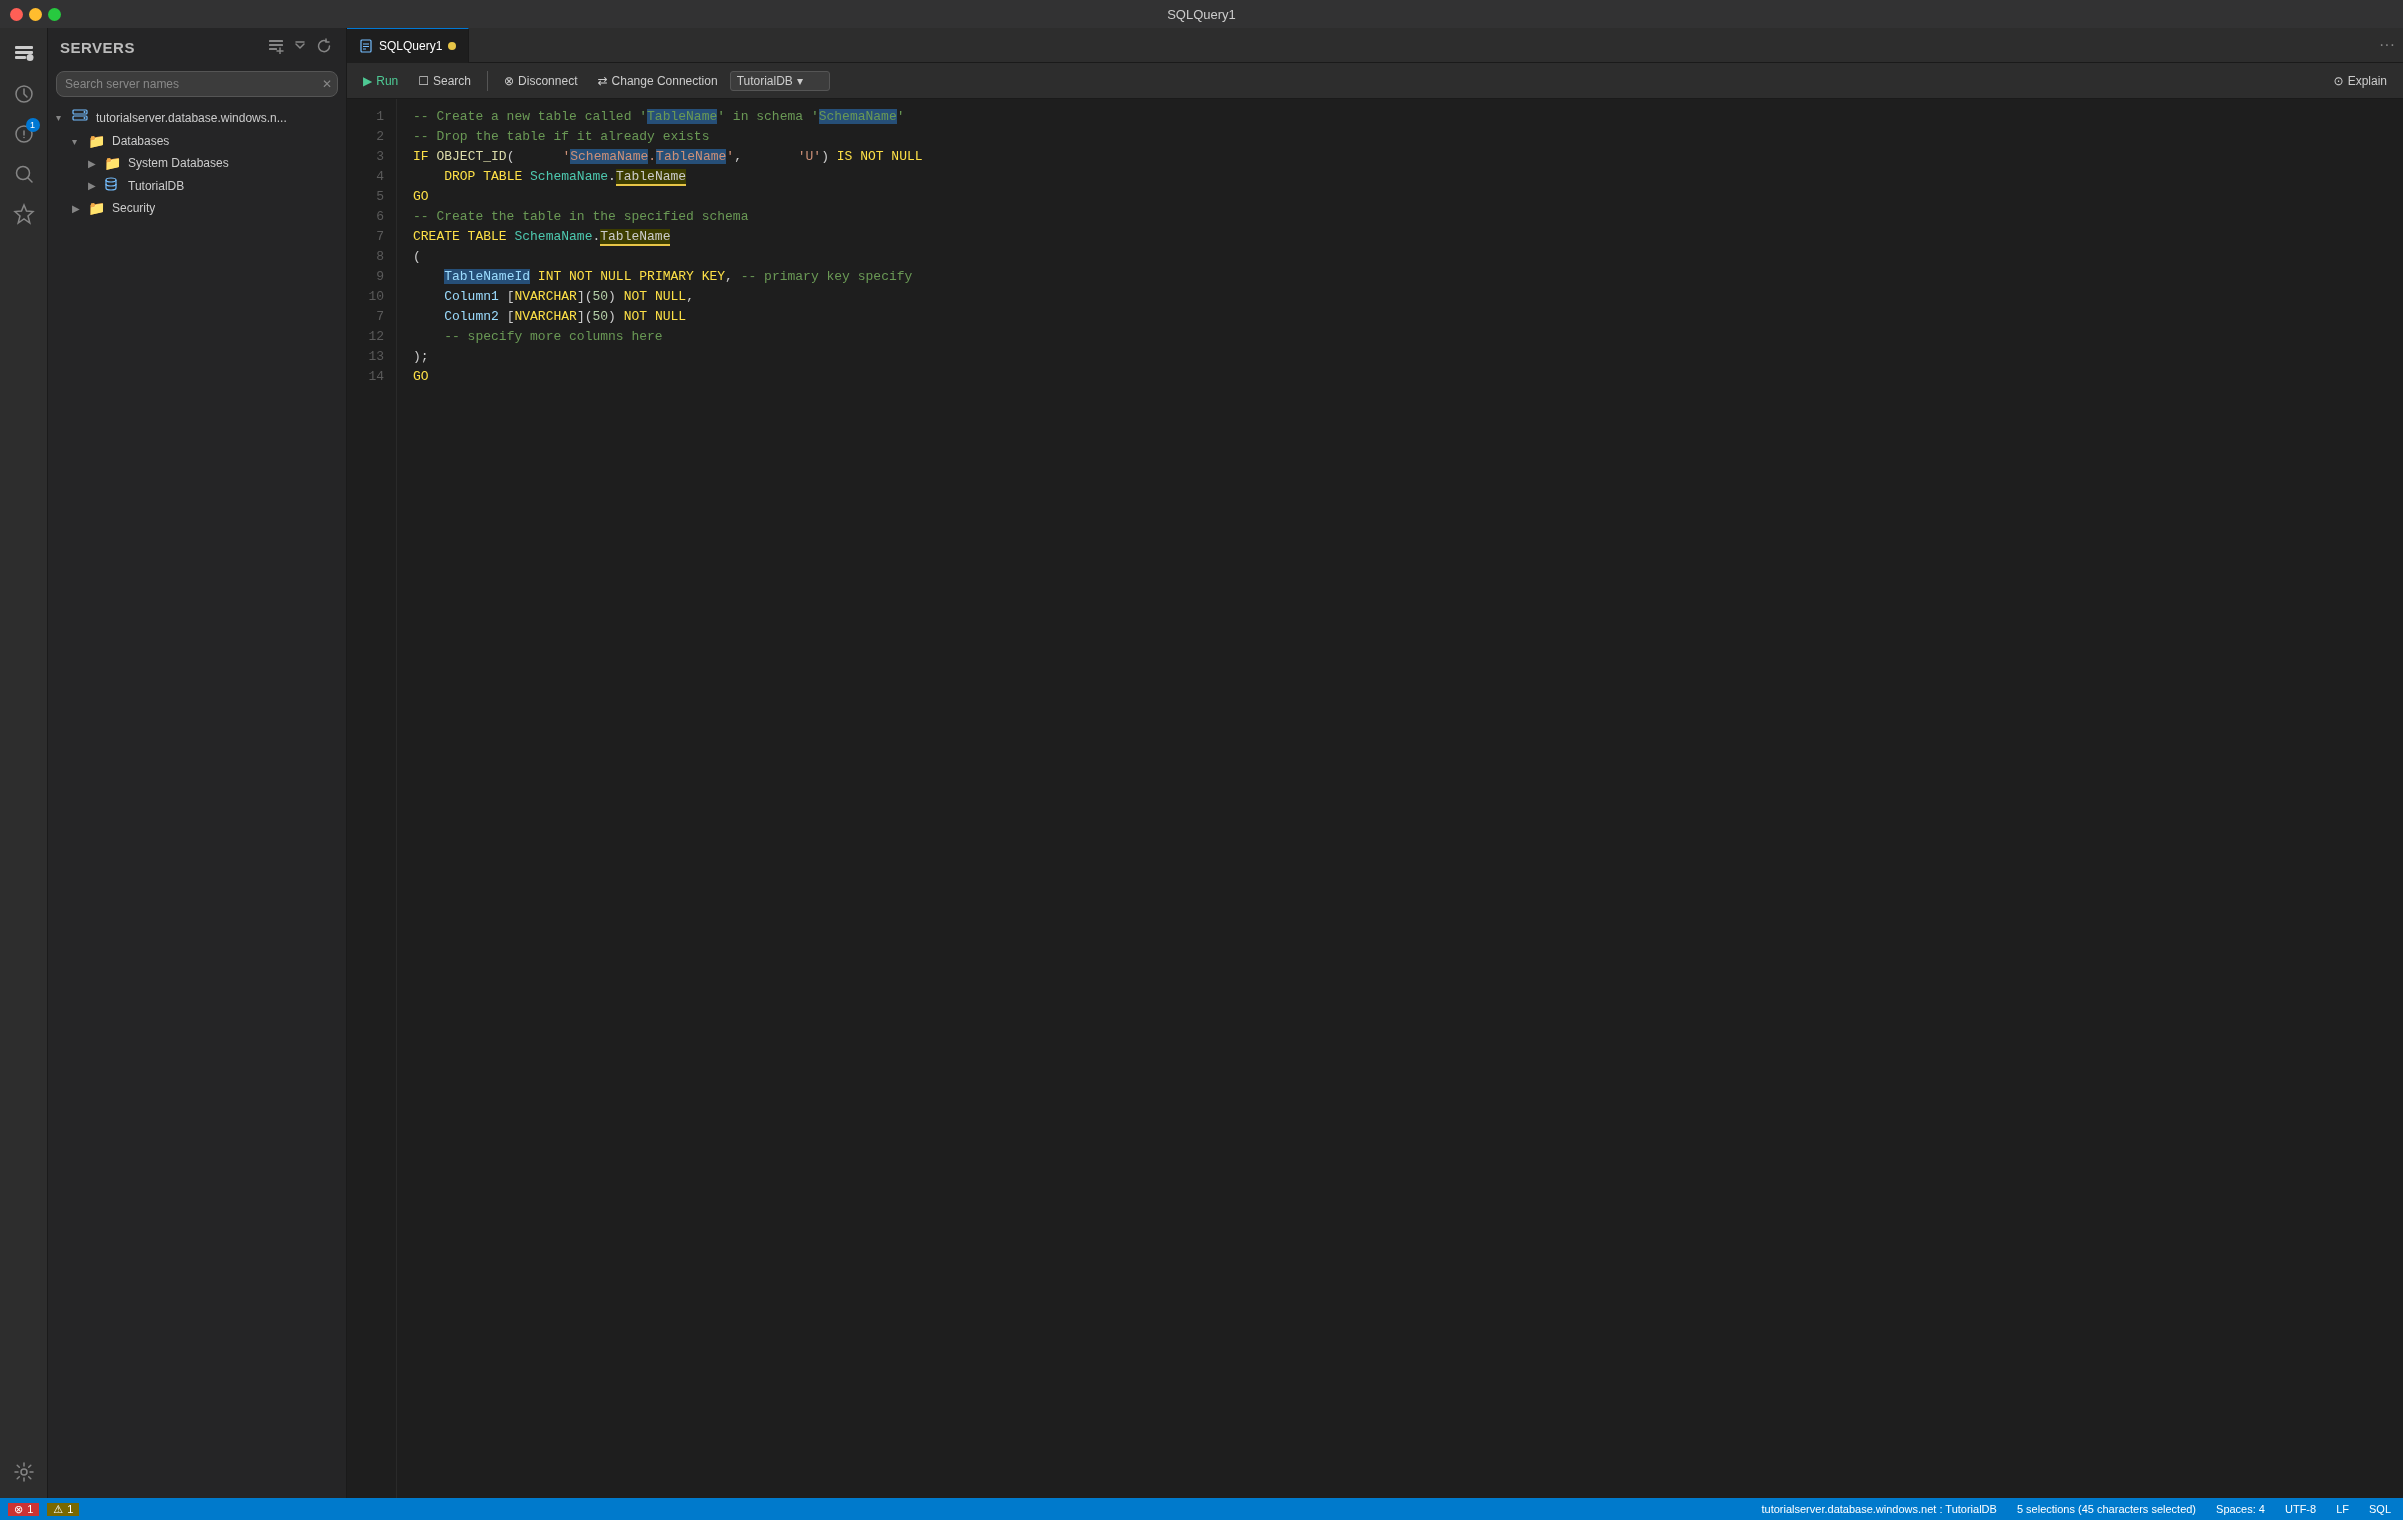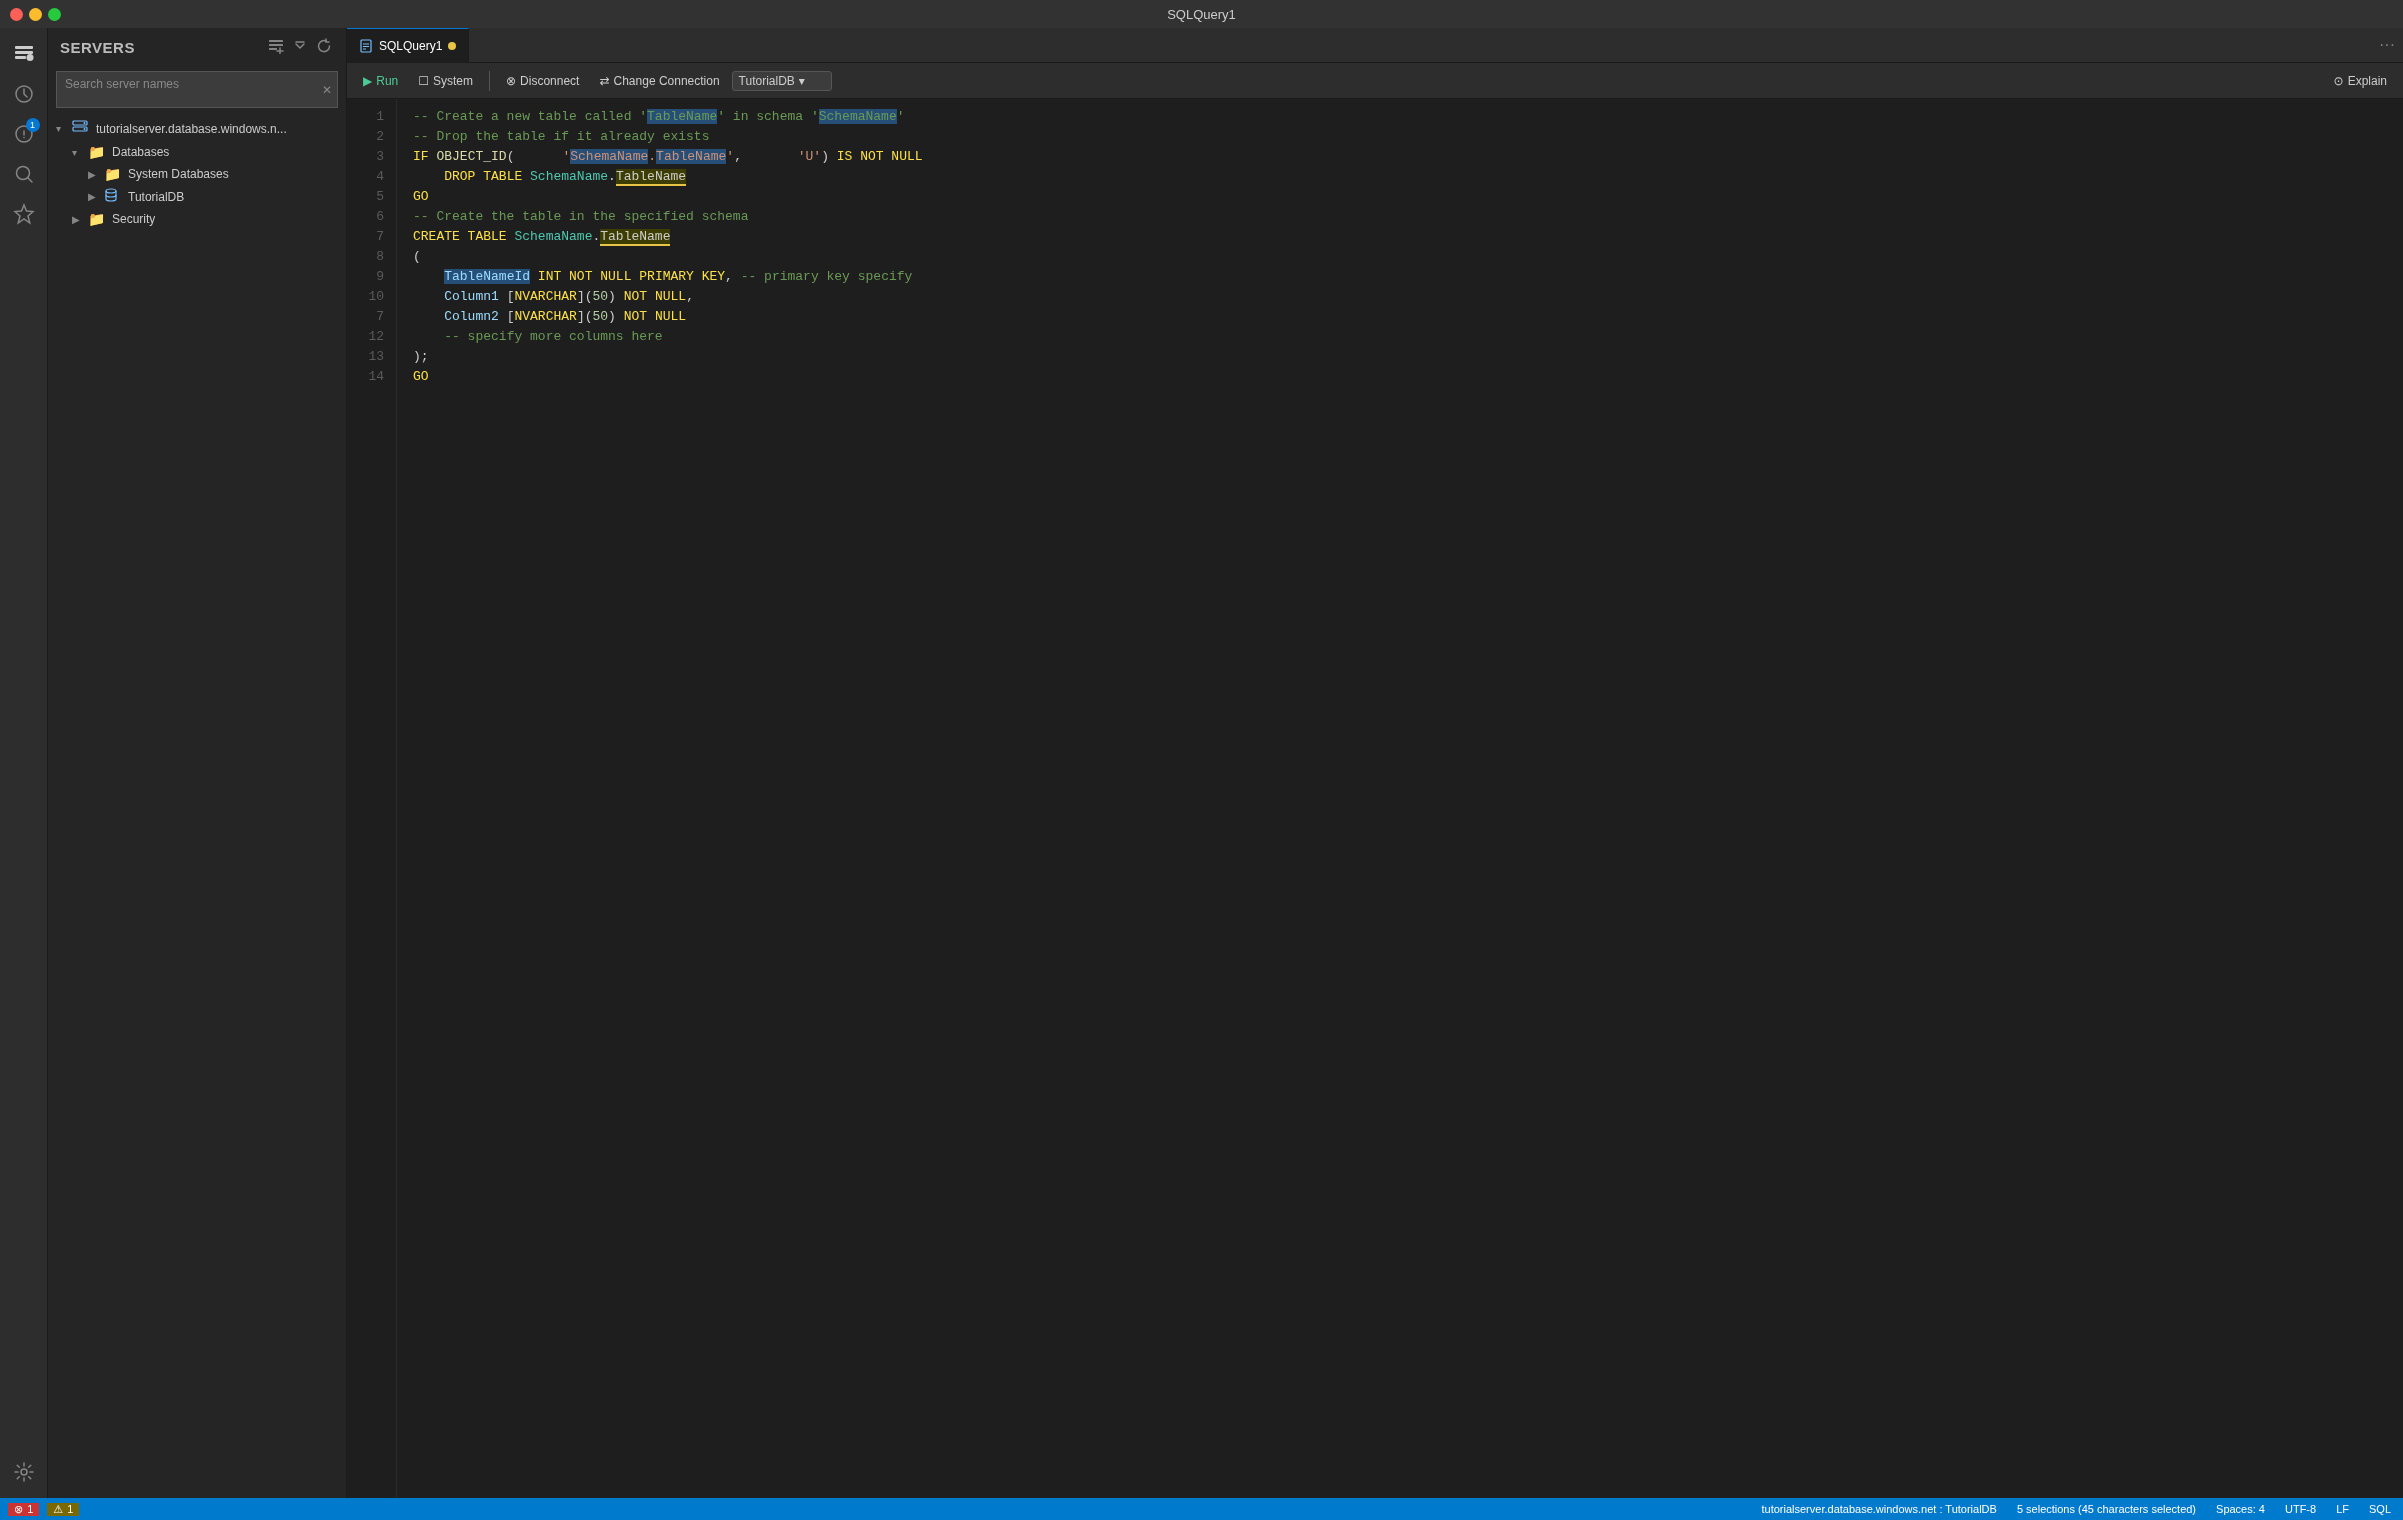--- a/index.html
+++ b/index.html
@@ -25,21 +25,21 @@
     .activity-spacer { flex: 1; }
 
     
     .sidebar { width: 299px; background: #252526; border-right: 1px solid #1a1a1a; display: flex; flex-direction: column; overflow: hidden; }
     .sidebar-header { padding: 8px 12px; font-size: 15px; font-weight: 700; letter-spacing: 0.5px; color: #bbbbbb; text-transform: uppercase; display: flex; align-items: center; justify-content: space-between; }
     .sidebar-header-actions { display: flex; gap: 4px; }
     .sidebar-header-btn { background: none; border: none; color: #858585; cursor: pointer; font-size: 14px; padding: 2px; }
 
     
     .search-box { margin: 4px 8px; position: relative; }
-    .search-box input { width: 100%; background: #3c3c3c; border: 1px solid #555; color: #cccccc; padding: 5px 28px 16px 8px; font-size: 12px; border-radius: 0; outline: none; }
+    .search-box input { width: 100%; background: #3c3c3c; border: 1px solid #555; color: #cccccc; padding: 5px 28px 5px 8px; font-size: 12px; border-radius: 8px; outline: none; }
     .search-box input::placeholder { color: #888; }
     .search-clear { position: absolute; right: 6px; top: 50%; transform: translateY(-50%); background: none; border: none; color: #888; cursor: pointer; font-size: 12px; }
 
     
     .tree { flex: 1; overflow-y: auto; padding: 4px 0; }
     .tree-item { display: flex; align-items: center; padding: 3px 8px; cursor: pointer; font-size: 12px; color: #cccccc; }
     .tree-chevron { width: 16px; font-size: 10px; color: #858585; flex-shrink: 0; }
     .tree-icon { width: 20px; font-size: 14px; flex-shrink: 0; margin-right: 4px; }
     .tree-label { font-size: 12px; white-space: nowrap; overflow: hidden; text-overflow: ellipsis; }
     .indent-1 { padding-left: 8px; }
@@ -246,21 +246,21 @@
       <div class="tab-more">···</div>
     </div>
 
     <div class="toolbar">
       <button class="toolbar-btn run">
         <span style="color:#4ec994;">▶</span>
         <span>Run</span>
       </button>
       <button class="toolbar-btn cancel">
         <span>☐</span>
-        <span>System</span>
+        <span>Search</span>
       </button>
       <div class="toolbar-separator"></div>
       <button class="toolbar-btn disconnect">
         <span>⊗</span>
         <span>Disconnect</span>
       </button>
       <button class="toolbar-btn change-conn">
         <span>⇄</span>
         <span>Change Connection</span>
       </button>

